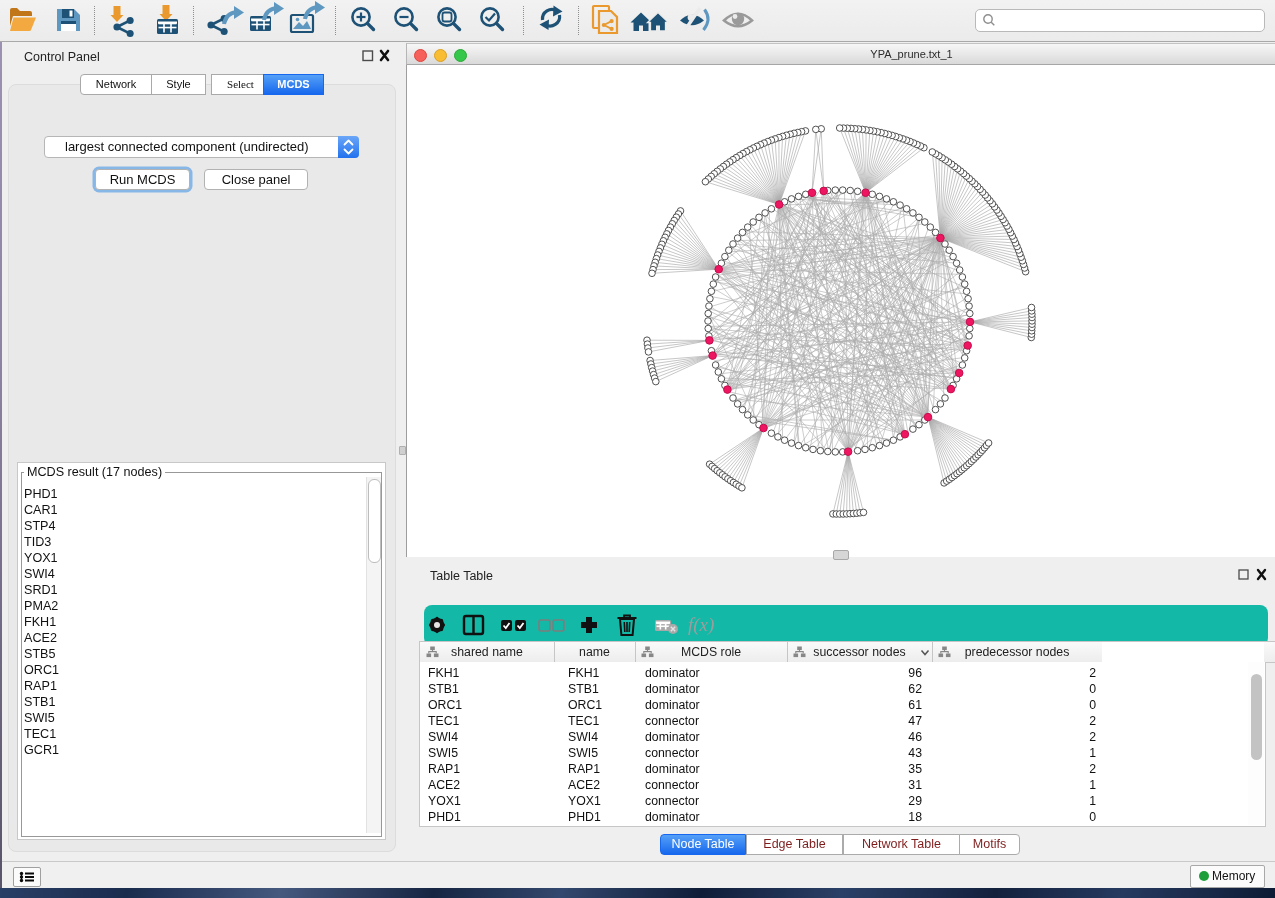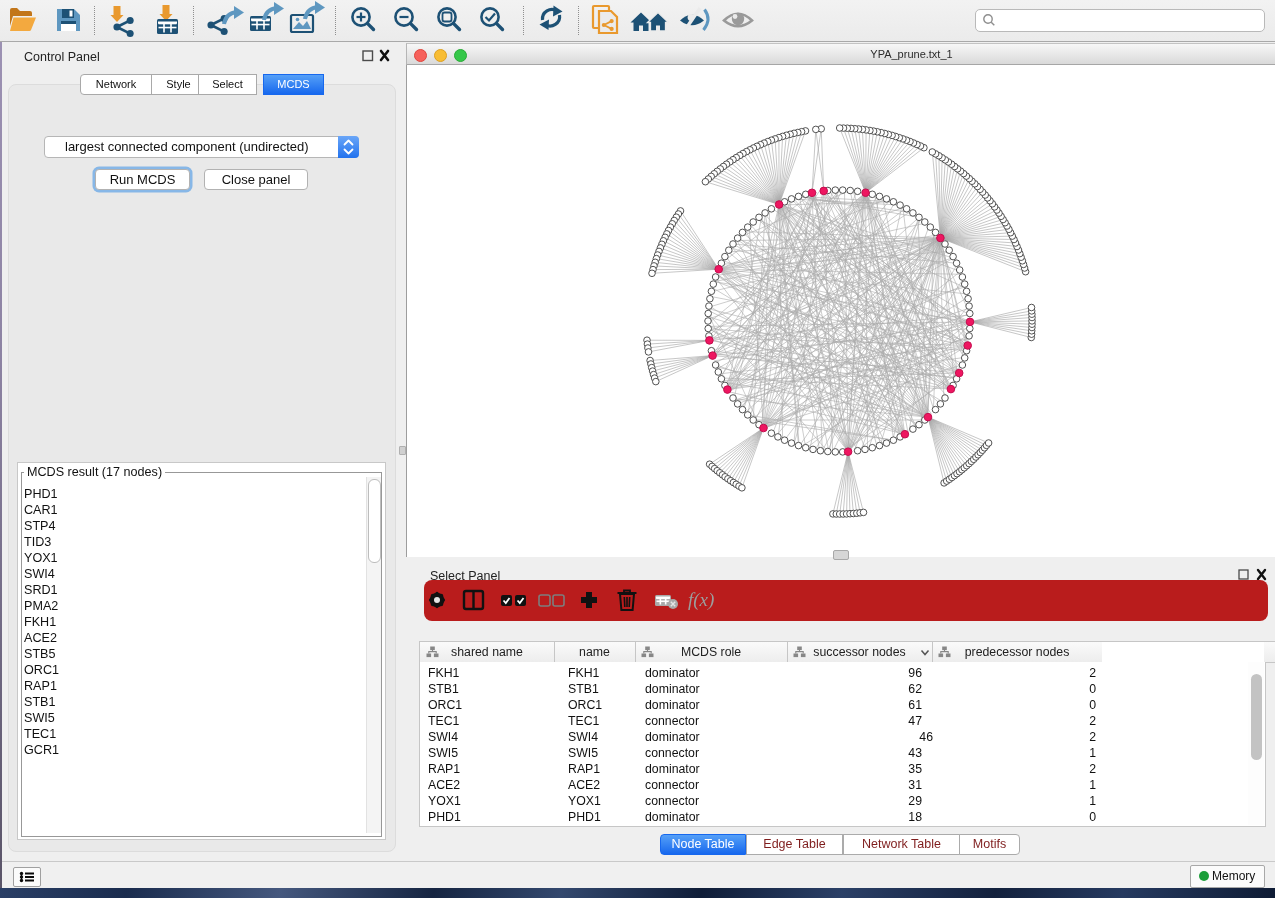--- a/index.html
+++ b/index.html
@@ -28,21 +28,21 @@
   #grptitle{position:absolute;left:6px;top:2px;background:#fff;padding:0 3px;font-size:12.6px;color:#111;}
   #mlist{position:absolute;left:6px;top:23px;width:340px;font-size:12.6px;color:#111;line-height:16px;}
   #mscroll{position:absolute;right:4px;top:14px;width:14px;height:356px;background:#f4f4f4;border-left:1px solid #e2e2e2;}
   #mthumb{position:absolute;left:1px;top:2px;width:11px;height:82px;background:#fff;border:1px solid #bdbdbd;border-radius:6px;}
   #netwin{left:406px;top:43px;width:869px;height:514px;}
   #nettitle{position:absolute;left:0;top:0;width:869px;height:20px;
     background:linear-gradient(#f7f7f7,#d9d9d9);border-top:1px solid #c3c3c3;border-bottom:1px solid #a6a6a6;border-left:1px solid #b5b5b5;}
   .light{position:absolute;top:4.5px;width:11px;height:11px;border-radius:50%;}
   #netcanvas{position:absolute;left:0;top:22px;width:868px;height:492px;background:#fff;border-left:1px solid #9d9d9d;}
   #tpanel{left:406px;top:565px;width:869px;height:297px;background:#efefef;}
-  #ttool{position:absolute;left:18px;top:15px;width:844px;height:41px;background:#b91c1c;border-radius:8px;}
+  #ttool{position:absolute;left:18px;top:40px;width:844px;height:41px;background:#14b8a6;border-radius:8px;}
   #thead{position:absolute;left:13px;top:76px;width:845px;height:20px;
     background:linear-gradient(#fafafa,#ededed);border:1px solid #c6c6c6;padding-left:22px;}
   .hcell{position:absolute;top:0;height:20px;border-right:1px solid #c6c6c6;font-size:12.3px;color:#222;}
   .hlabel{position:absolute;top:0;width:100%;text-align:center;line-height:20px;}
   #tbody{position:absolute;left:13px;top:97px;width:845px;height:164px;background:#fff;
     border:1px solid #c6c6c6;border-top:none;font-size:12.3px;color:#111;}
   .trow{position:absolute;left:0;width:100%;height:16px;line-height:16px;}
   .tc{position:absolute;top:0;}
   .num{text-align:right;}
   #tscroll{position:absolute;left:828px;top:0px;width:16px;height:163px;background:#fdfdfd;}
@@ -161,22 +161,22 @@
 
 <div class="abs" id="cpanel">
   <div class="ptitle" style="position:absolute;left:22px;top:8px;">Control Panel</div>
   <svg class="wicons" width="34" height="16" style="left:358px;top:6px" viewBox="0 0 34 16">
     <rect x="3" y="3" width="9.5" height="9.5" fill="none" stroke="#4a4a4a" stroke-width="1.4"></rect>
     <path d="M21 3 L28 12 M28 3 L21 12" stroke="#111" stroke-width="2.6" stroke-linecap="round"></path>
   </svg>
   <div id="cp-box"></div>
   <div class="tab" style="left:78px;width:70px;border-radius:4px 0 0 4px;">Network</div>
   <div class="tab" style="left:149px;width:53px;">Style</div>
-  <div class="tab" style="left:196px;width:57px;">Select</div>
-  <div class="tab" style="left:261px;width:59px;background:linear-gradient(#55a0f7,#1768ee);border-color:#1768ee;color:#fff;">MCDS</div>
+  <div class="tab" style="left:209px;width:57px;font-family:Liberation Serif, serif;">Select</div>
+  <div class="tab" style="left:261px;width:59px;background:linear-gradient(#55a0f7,#1768ee);border-color:#1768ee;color:#fff;font-weight:bold;">MCDS</div>
   <div id="combo"><span style="margin-left:20px;">largest connected component (undirected)</span>
     <div class="cap">
         <svg width="21" height="22" viewBox="0 0 21 22" style="left:0;top:0">
       <path d="M6.5 8.5 L10.5 4.5 L14.5 8.5" fill="none" stroke="#fff" stroke-width="1.8" stroke-linejoin="round" stroke-linecap="round"></path>
       <path d="M6.5 13.5 L10.5 17.5 L14.5 13.5" fill="none" stroke="#fff" stroke-width="1.8" stroke-linejoin="round" stroke-linecap="round"></path>
     </svg>
       </div>
   </div>
   <div class="btn" style="left:93px;top:127px;width:93px;box-shadow:0 0 0 2.5px rgba(110,170,230,.8);">Run MCDS</div>
   <div class="btn" style="left:202px;top:127px;width:102px;">Close panel</div>
@@ -952,21 +952,21 @@
 <circle cx="560.7" cy="280.5" r="3.8"></circle>
 <circle cx="552.2" cy="308.0" r="3.8"></circle>
 <circle cx="543.9" cy="324.1" r="3.8"></circle>
 </g>
 </svg>
   </div>
   <div style="position:absolute;left:427px;top:507px;width:14px;height:8px;background:#d6d6d6;border:1px solid #a8a8a8;border-radius:2px;"></div>
 </div>
 
 <div class="abs" id="tpanel">
-  <div class="ptitle" style="position:absolute;left:24px;top:4px;">Select Panel</div>
+  <div class="ptitle" style="position:absolute;left:24px;top:4px;">Table Table</div>
   <svg class="wicons" width="40" height="16" style="left:826px;top:2px" viewBox="0 0 40 16">
     <rect x="7" y="3" width="9" height="9" fill="none" stroke="#4a4a4a" stroke-width="1.3"></rect>
     <path d="M26 3 L33 12 M33 3 L26 12" stroke="#111" stroke-width="2.4" stroke-linecap="round"></path>
   </svg>
   <div id="ttool">
       <svg width="844" height="41" viewBox="0 0 844 41" style="left:0;top:0">
 <rect x="6.7" y="13.7" width="12.6" height="12.6" rx="2.2" fill="#111"></rect>
         <rect x="6.7" y="13.7" width="12.6" height="12.6" rx="2.2" fill="#111" transform="rotate(45 13 20)"></rect>
         <circle cx="13" cy="20" r="7.125" fill="#111"></circle>
         <circle cx="13" cy="20" r="3.0" fill="#e4e4e4"></circle>
@@ -1067,21 +1067,21 @@
         <span class="tc" style="left:8px;">TEC1</span>
         <span class="tc" style="left:148px;">TEC1</span>
         <span class="tc" style="left:225px;">connector</span>
         <span class="tc num" style="left:367px;width:135px;">47</span>
         <span class="tc num" style="left:512px;width:164px;">2</span>
       </div>
 <div class="trow" style="top:67px;">
         <span class="tc" style="left:8px;">SWI4</span>
         <span class="tc" style="left:148px;">SWI4</span>
         <span class="tc" style="left:225px;">dominator</span>
-        <span class="tc num" style="left:378px;width:135px;">46</span>
+        <span class="tc num" style="left:367px;width:135px;">46</span>
         <span class="tc num" style="left:512px;width:164px;">2</span>
       </div>
 <div class="trow" style="top:83px;">
         <span class="tc" style="left:8px;">SWI5</span>
         <span class="tc" style="left:148px;">SWI5</span>
         <span class="tc" style="left:225px;">connector</span>
         <span class="tc num" style="left:367px;width:135px;">43</span>
         <span class="tc num" style="left:512px;width:164px;">1</span>
       </div>
 <div class="trow" style="top:99px;">

